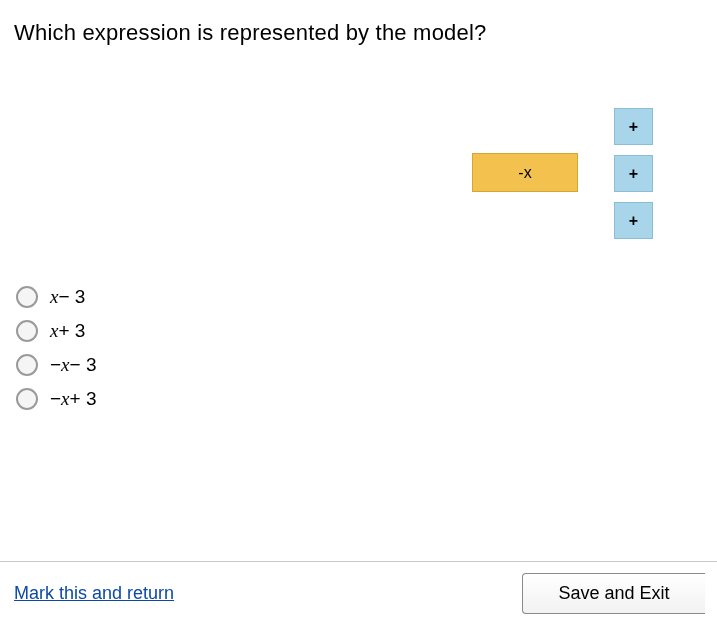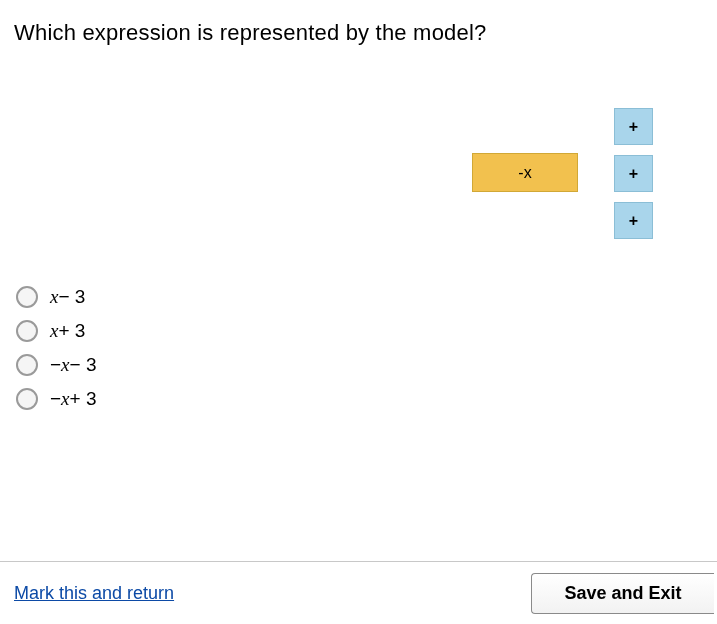--- a/index.html
+++ b/index.html
@@ -104,30 +104,30 @@
       background: #fff;
     }
     .mark-link {
       color: #0c4aa6;
       font-size: 18px;
       text-decoration: underline;
       cursor: pointer;
     }
     .save-btn {
       position: absolute;
-      right: 3px;
+      right: 12px;
       top: 11px;
       width: 183px;
       height: 41px;
       border: 1px solid #8a8a8a;
       border-right: none;
       background: linear-gradient(#ffffff,#f2f2f2);
       border-radius: 4px 0 0 4px;
       font-size: 18px;
-      font-weight: 700;
+      font-weight: 400;
       color: #000;
       display: flex;
       align-items: center;
       justify-content: center;
       cursor: pointer;
     }
   </style>
 </head>
 <body>
 

